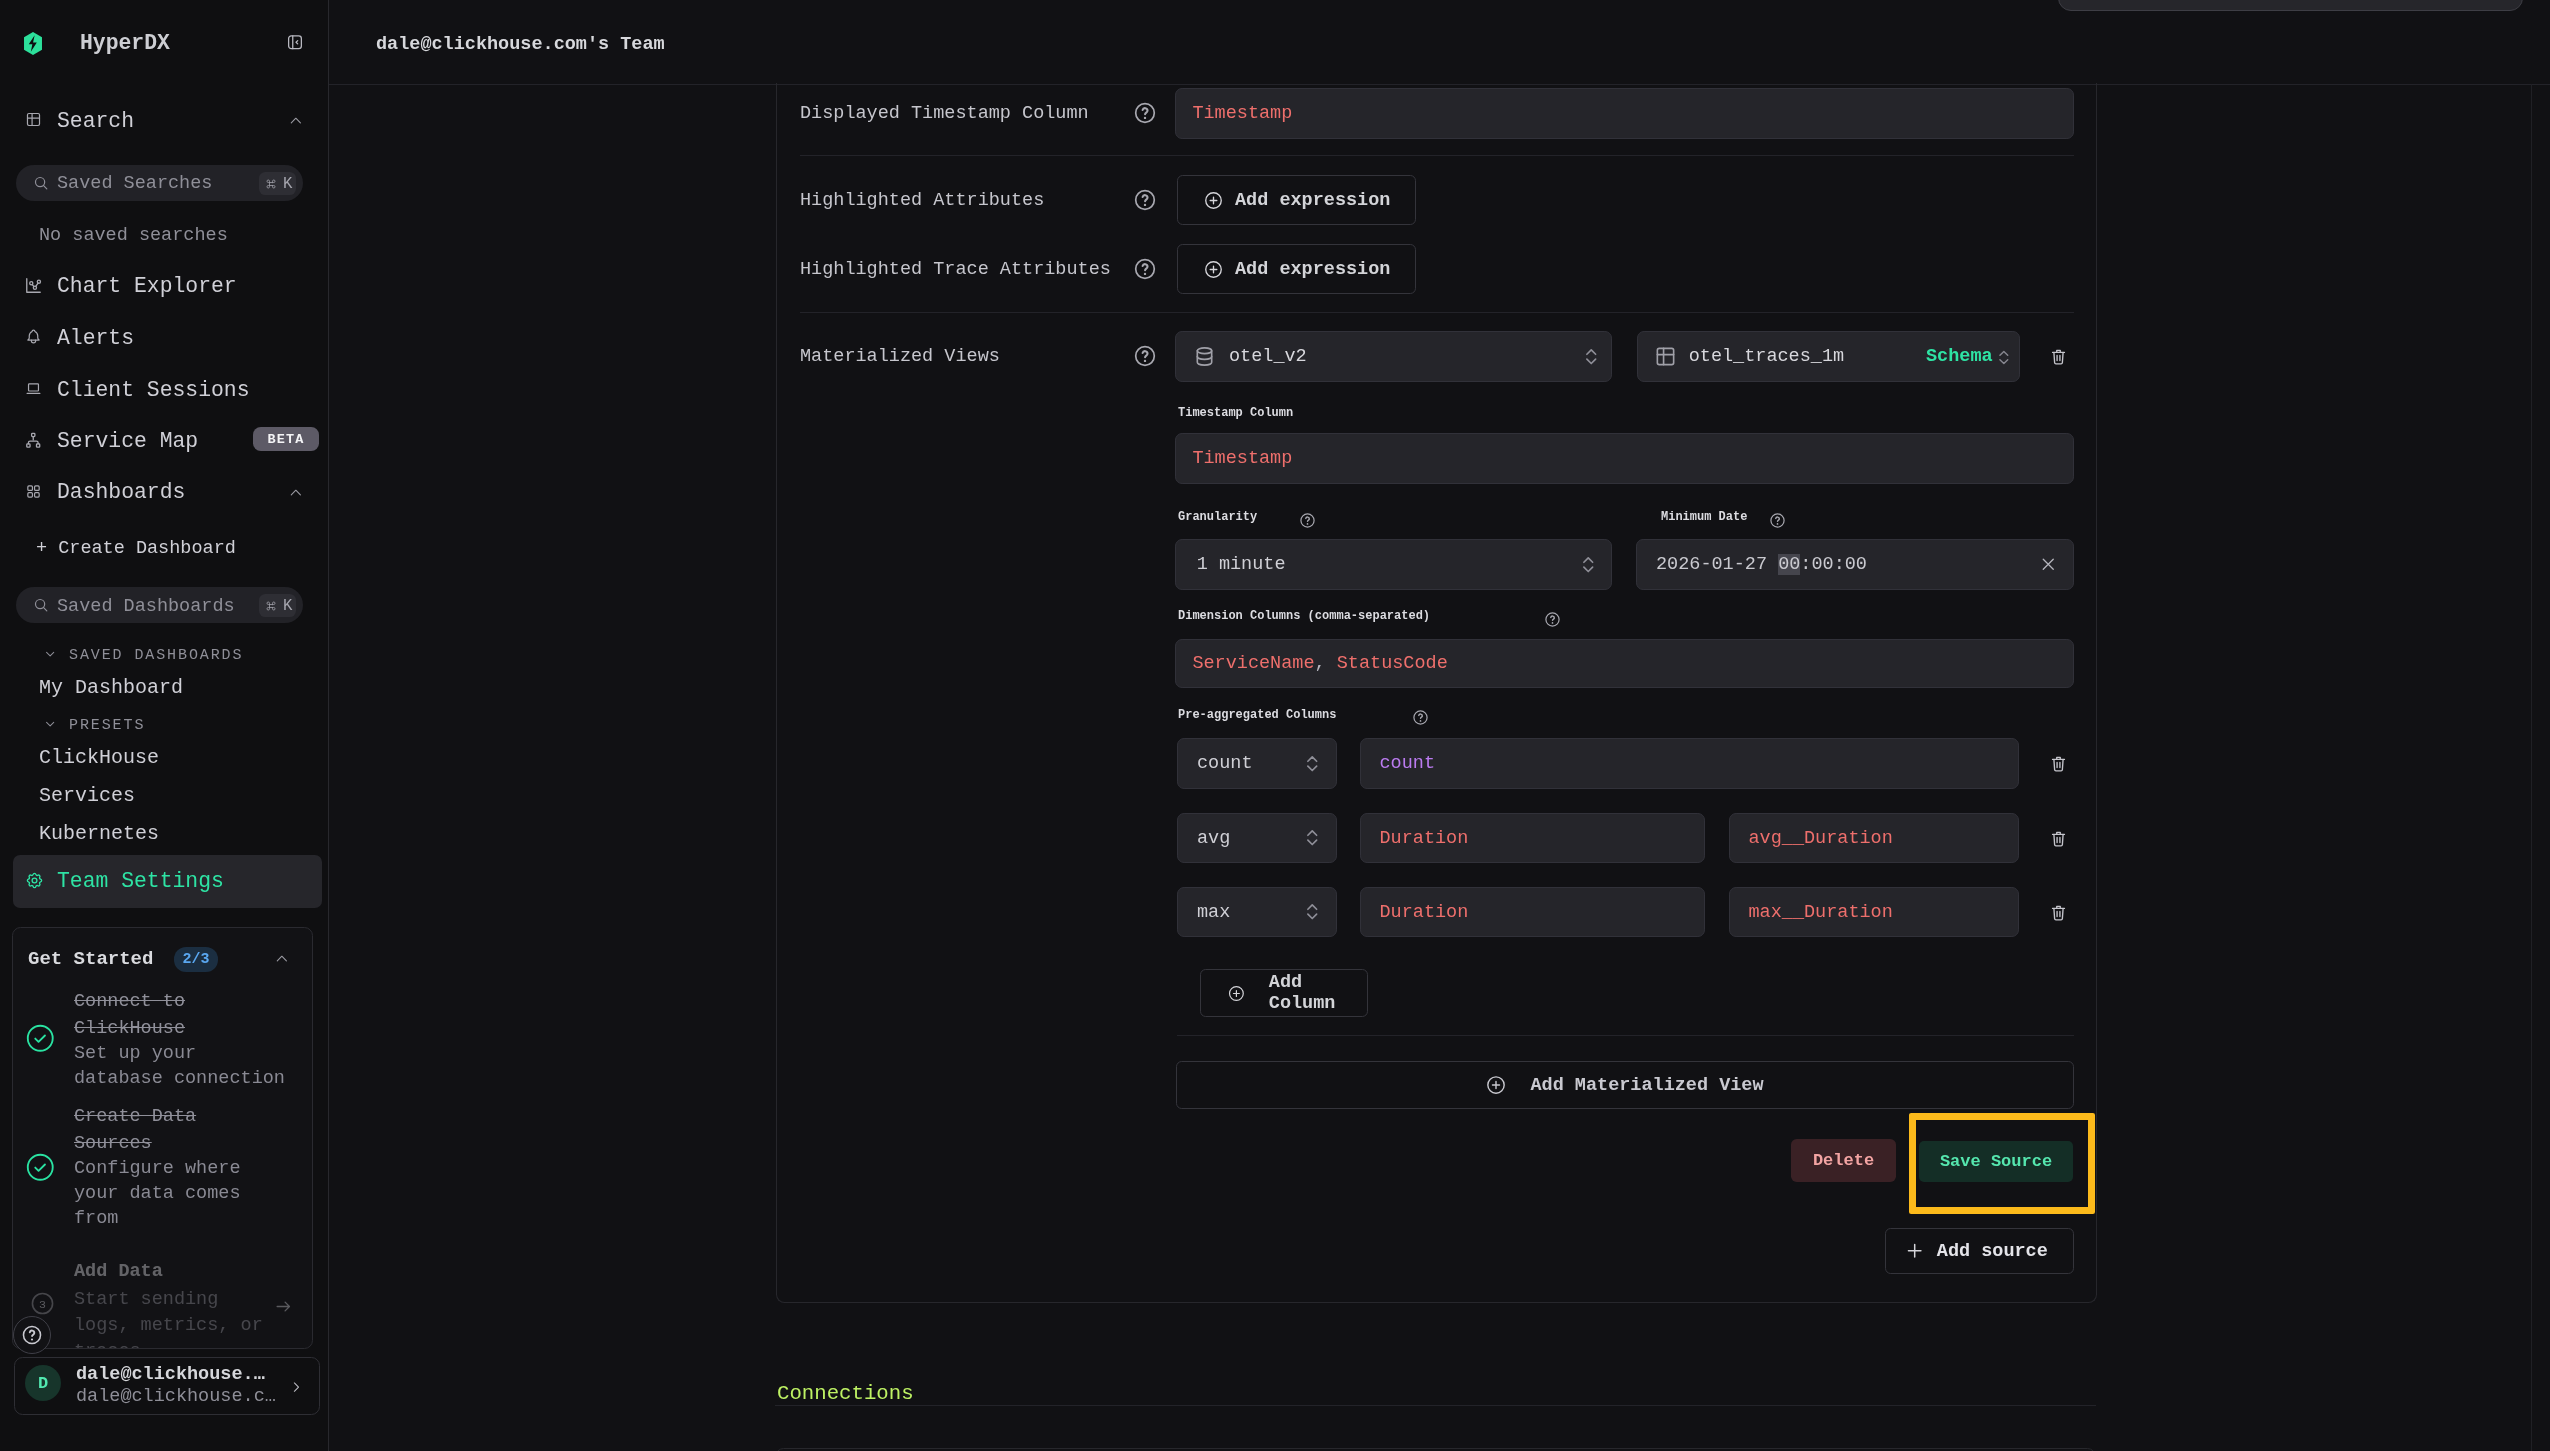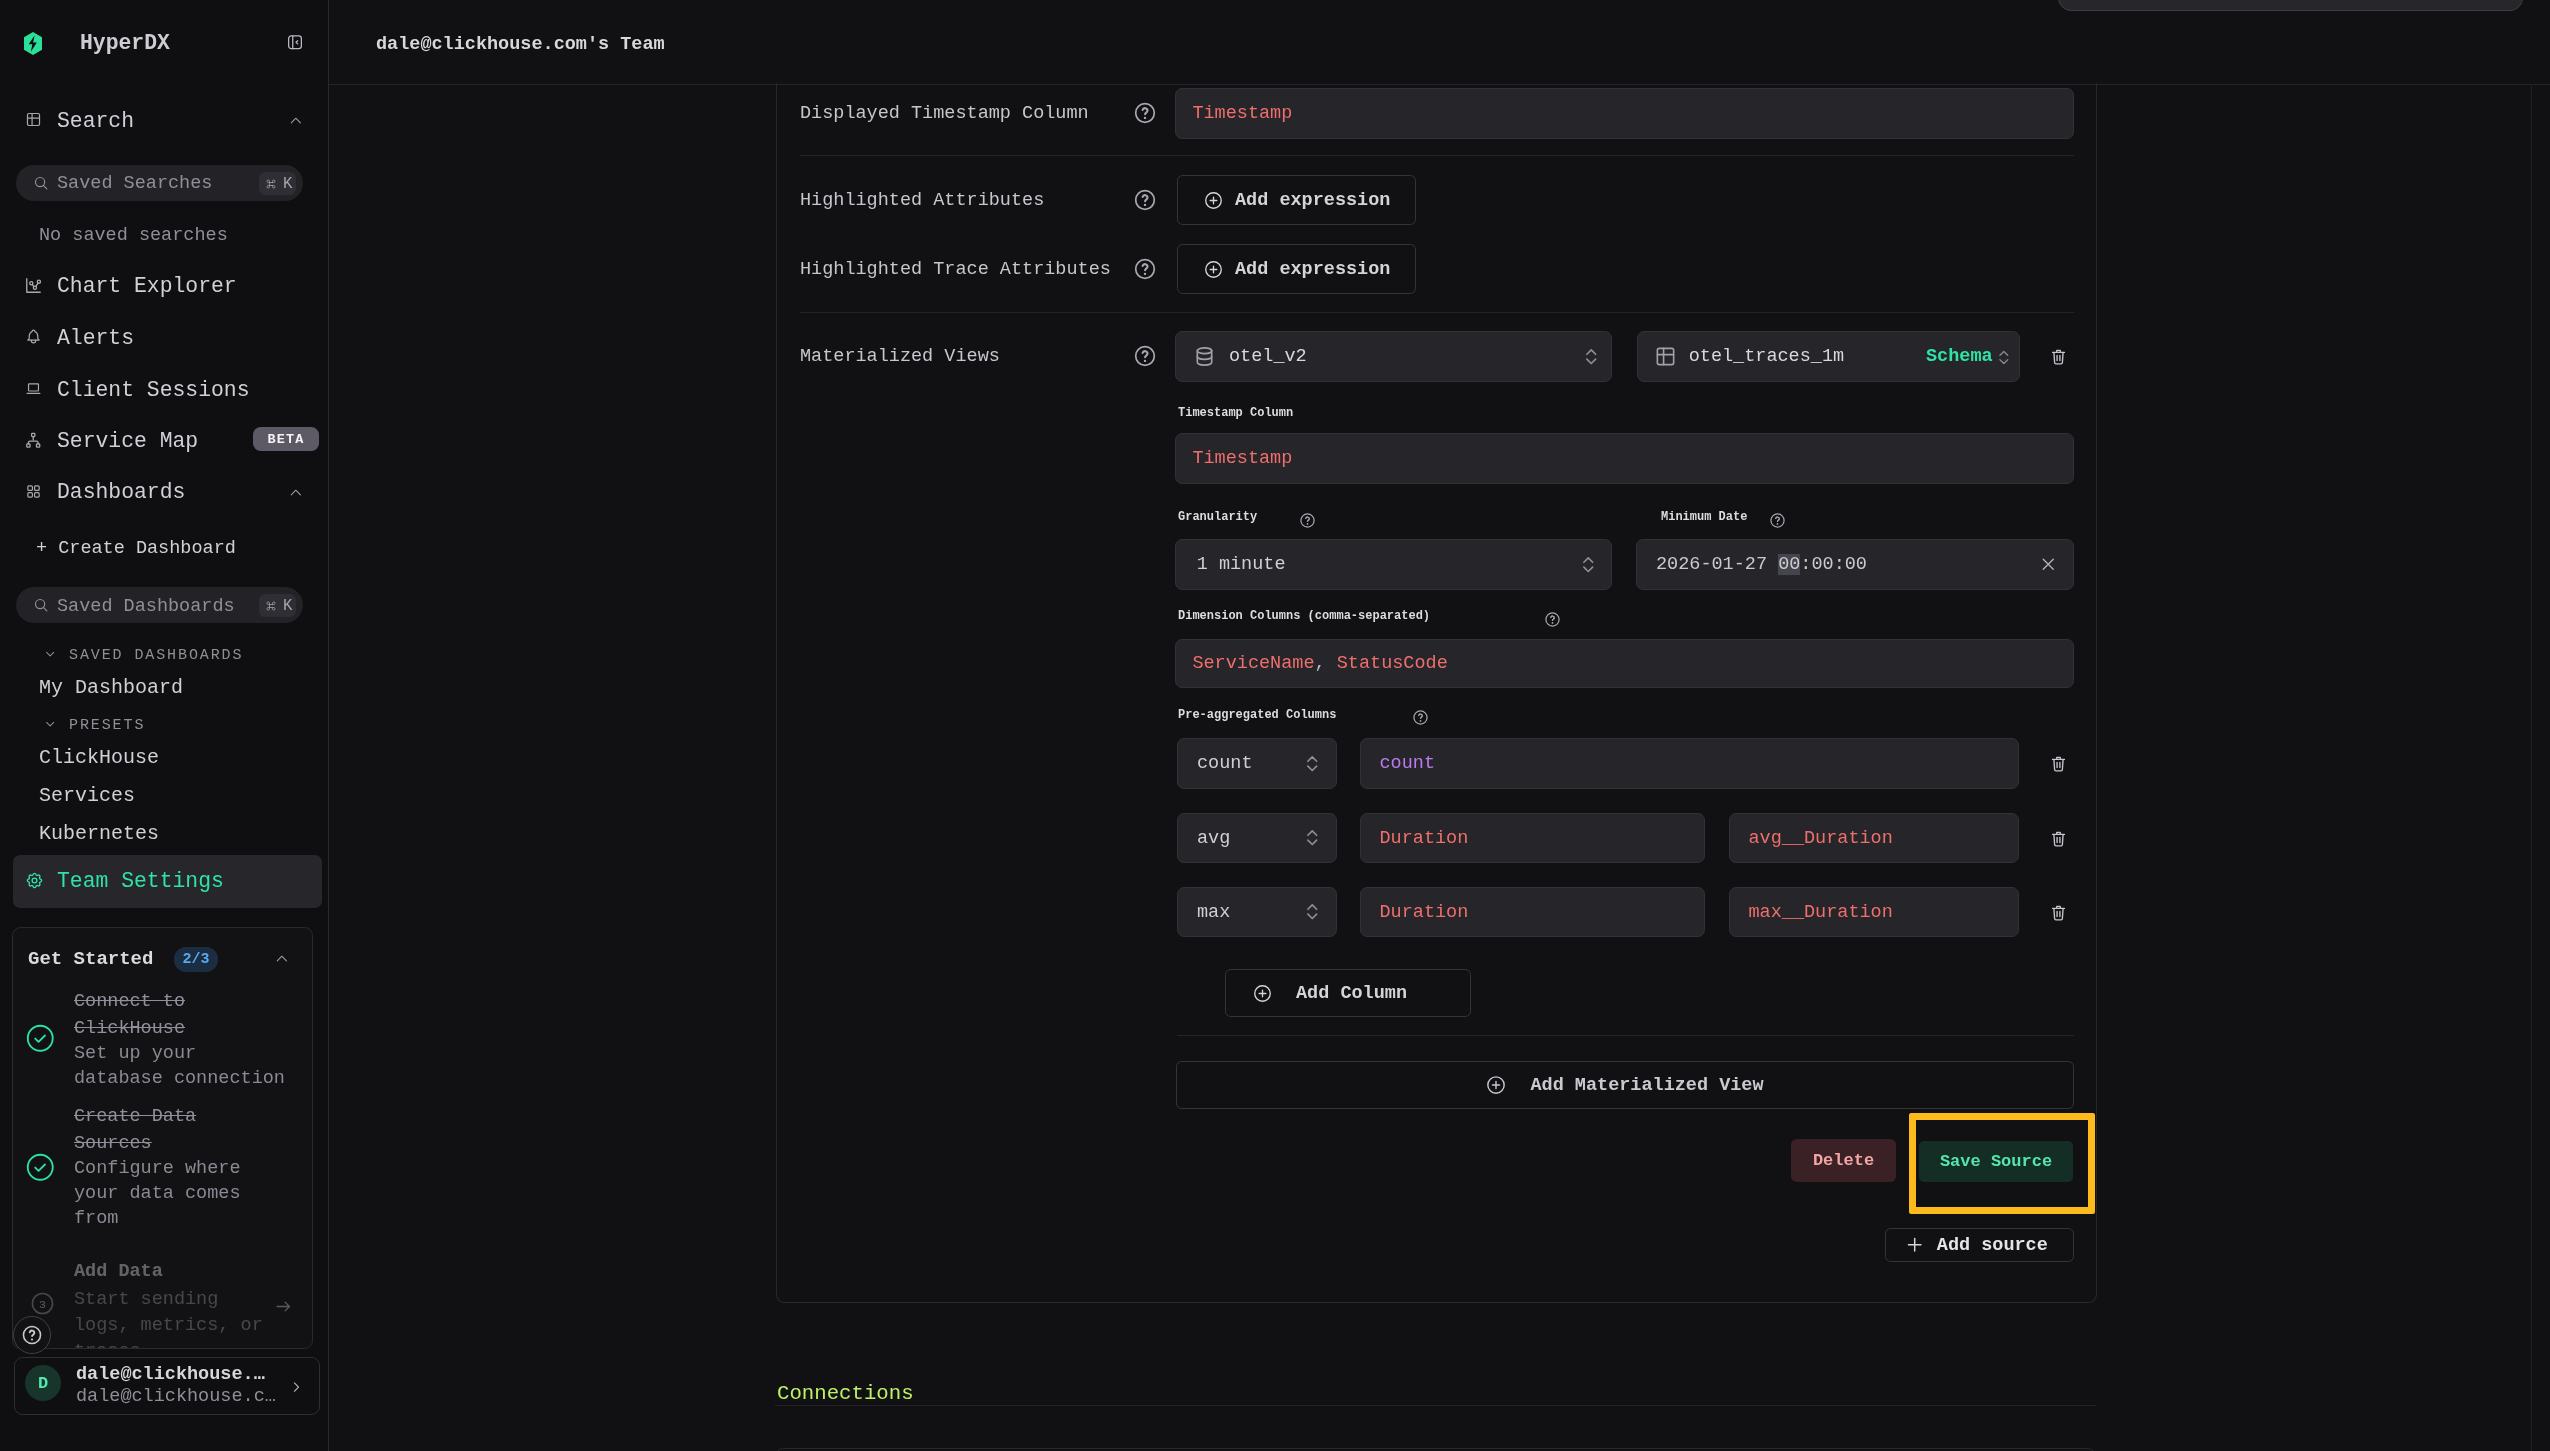--- a/index.html
+++ b/index.html
@@ -351,21 +351,21 @@
 <div class="abs inp" style="left:1360px;top:887px;width:345px;height:50px;">
     <span class="salmon" style="font-size:18.5px;margin-left:18.5px;">Duration</span>
   </div>
 <div class="abs inp" style="left:1729px;top:887px;width:290px;height:50px;">
     <span class="salmon" style="font-size:18.5px;margin-left:18.5px;">max__Duration</span>
   </div>
 <svg class="abs ic" style="left:2049px;top:902px;stroke:#c5c5cc;" width="19" height="22" viewBox="0 0 24 24" stroke-width="2">
     <path d="M4.5 6.2h15M9.8 6.2V3.6h4.4v2.6M6.2 6.2l.9 12.9a1.7 1.7 0 0 0 1.7 1.5h6.4a1.7 1.7 0 0 0 1.7-1.5l.9-12.9M10.2 10v6.4M13.8 10v6.4"></path>
   </svg>
 
-<div class="abs btn" style="left:1225px;top:969px;width:246px;height:48px;">
+<div class="abs btn" style="left:1200px;top:969px;width:168px;height:48px;">
   <svg class="ic" style="margin-left:27px;stroke:#d5d5da;" width="19" height="19" viewBox="0 0 24 24" stroke-width="1.9">
       <circle cx="12" cy="12" r="9.8"></circle>
       <path d="M12 7.8v8.4M7.8 12h8.4"></path>
     </svg>
   <span style="font-size:18.5px;font-weight:bold;color:#d3d4d8;margin-left:24px;">Add Column</span>
 </div>
 
 <div class="abs hdiv" style="left:1177px;top:1035px;width:897px;"></div>
 
 <div class="abs btn" style="left:1176px;top:1061px;width:898px;height:48px;justify-content:center;">
@@ -377,21 +377,21 @@
 </div>
 
 <div class="abs" style="left:1791px;top:1139px;width:105px;height:43px;background:#3a2125;border-radius:5.7px;display:flex;align-items:center;justify-content:center;">
     <span style="font-size:17px;font-weight:bold;color:#f3a4a3;">Delete</span>
   </div>
 <div class="abs" style="left:1909px;top:1113px;width:186px;height:101px;border:7.1px solid #fcba1b;border-radius:2.1px;"></div>
 <div class="abs" style="left:1919px;top:1141px;width:154px;height:41px;background:#142e26;border-radius:5px;display:flex;align-items:center;justify-content:center;">
     <span style="font-size:17px;font-weight:bold;color:#55e6ae;">Save Source</span>
   </div>
 
-<div class="abs btn" style="left:1885px;top:1228px;width:189px;height:34px;">
+<div class="abs btn" style="left:1885px;top:1228px;width:189px;height:46px;">
   <svg class="ic" style="margin-left:18px;stroke:#d5d5da;" width="21.4" height="21.4" viewBox="0 0 24 24" stroke-width="1.8">
       <path d="M12 5v14M5 12h14"></path>
     </svg>
   <span style="font-size:18.5px;font-weight:bold;color:#e4e4e9;margin-left:11.4px;">Add source</span>
 </div>
 
 <div class="abs" style="left:777px;top:1354px;font-size:20.7px;color:#bef264;margin-top:28px;">Connections</div>
 <div class="abs hdiv" style="left:775px;top:1405px;width:1321px;"></div>
 <div class="abs" style="left:775px;top:1448px;width:1321px;height:28.5px;border:0.7px solid #27272c;border-radius:8.6px 8.6px 0 0;"></div>
 

